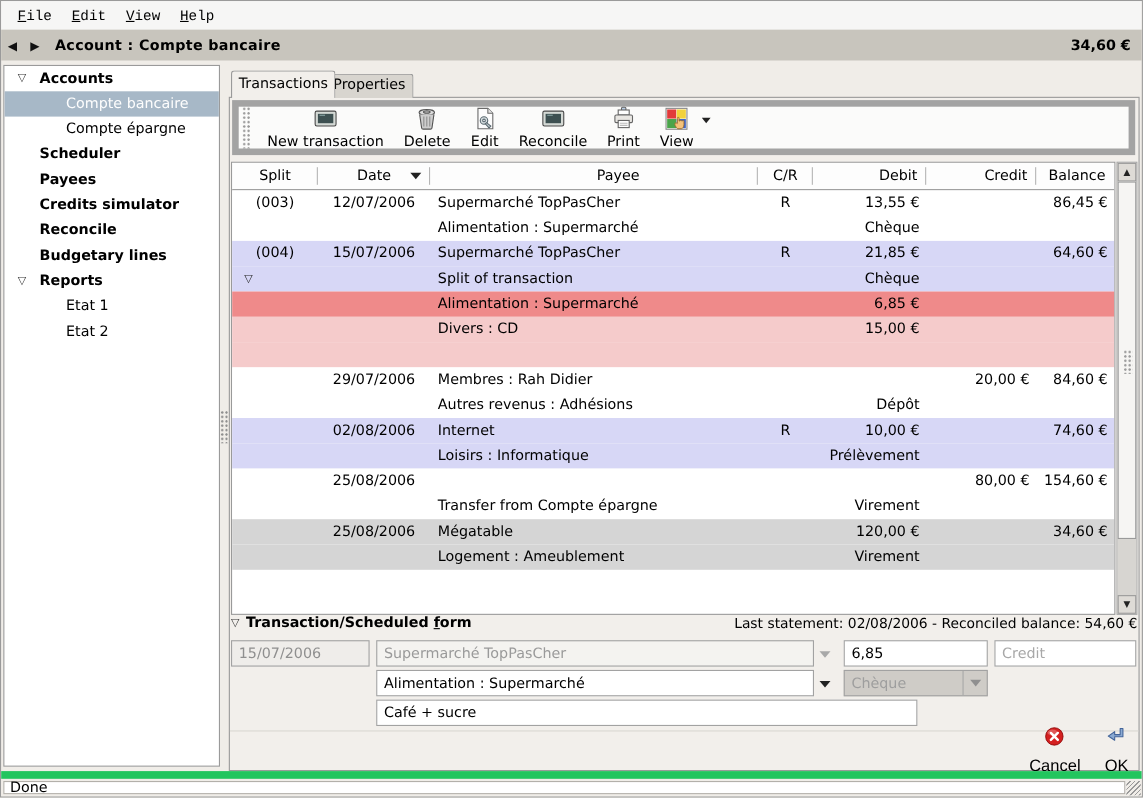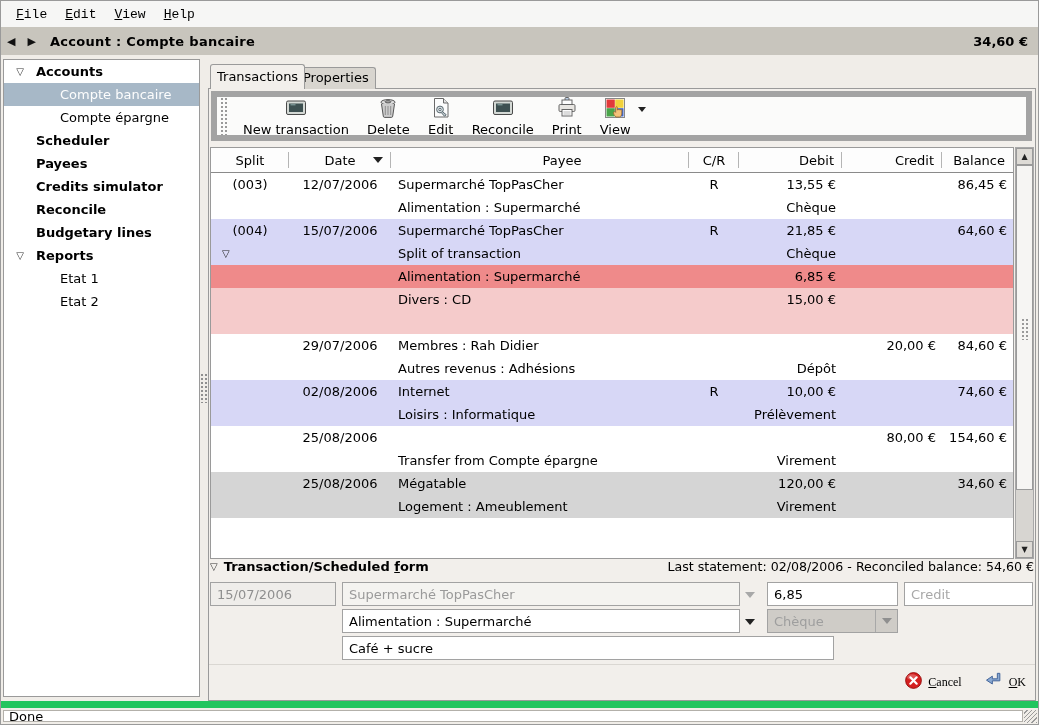--- a/index.html
+++ b/index.html
@@ -125,21 +125,21 @@
   .combo-arrow { position:absolute; width:0; height:0;
     border-left:5px solid transparent; border-right:5px solid transparent; }
   .arrow-payee { left:744px; top:591px; border-top:6px solid #a8a8a8; }
   .arrow-category { left:744px; top:618px; border-top:6px solid #222; }
   .arrow-method { width:0;height:0;border-left:5px solid transparent;border-right:5px solid transparent;
     border-top:6px solid #8f8f8f; }
 
   .btn-sep { position:absolute; left:208px; top:663px; width:826px; border-top:1px solid #dad7d2; }
   .action-btns { position:absolute; right:12px; top:668px; display:flex; gap:22px; align-items:center; height:26px;}
   .action-btn { display:flex; align-items:center; gap:5px; background:transparent; border:none;
-    font-size:12px; font-family:Liberation Serif, serif; cursor:default; }
+    font-size:15px; font-family:Liberation Sans, sans-serif; cursor:default;flex-direction:column; }
 
   
   .statusbar { position:absolute; left:0; bottom:0; width:100%; height:23px;
     background: var(--window_bg, #f0ede8); border-top:7px solid #22c55e; }
   .status-inner { position:absolute; left:2px; right:15px; top:2px; bottom:2px;
     background:#fff; border:1px solid #b3b0aa; display:flex; align-items:center; padding-left:5px; }
   .resize-grip { position:absolute; right:1px; bottom:1px; width:13px; height:13px;
     background: repeating-linear-gradient(135deg, transparent 0 2px, #9a9a9a 2px 3px); }
 </style>
 </head>

